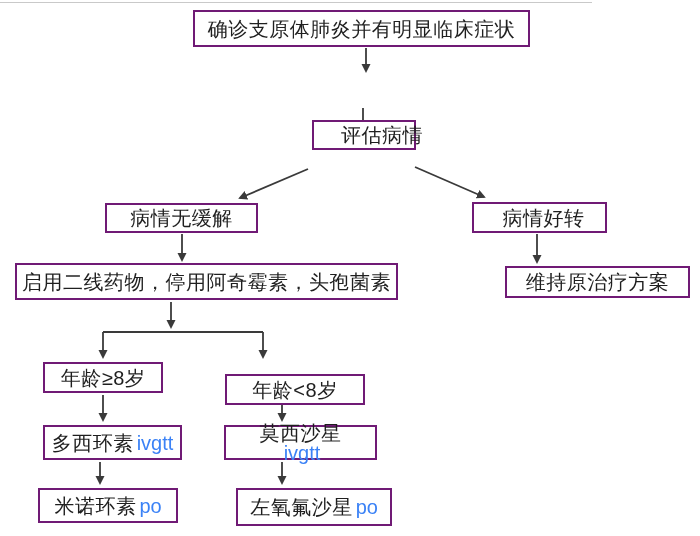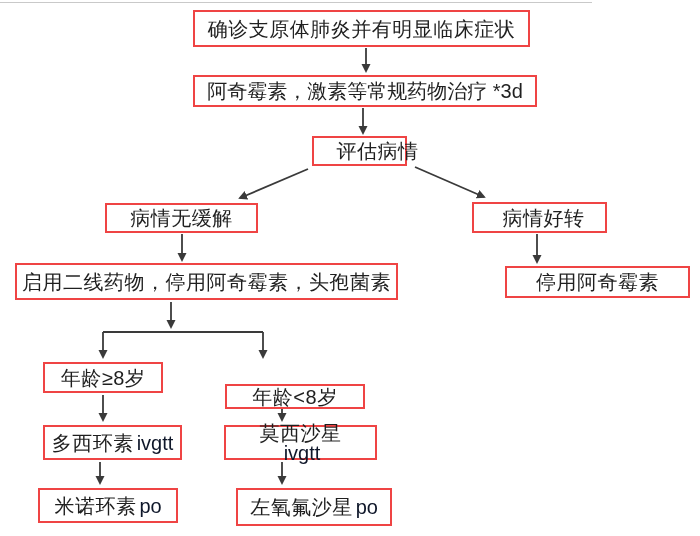--- a/index.html
+++ b/index.html
@@ -25,45 +25,45 @@
     background: #c9c9c9;
   }
   .arrows {
     position: absolute;
     left: 0;
     top: 0;
   }
   .box {
     position: absolute;
     box-sizing: border-box;
-    border: 2px solid #ef4444;
+    border: 2px solid #701a75;
     background: #ffffff;
     display: flex;
     align-items: center;
     justify-content: center;
     font-size: 20px;
     line-height: 1;
     white-space: nowrap;
     letter-spacing: 0.5px;
   }
   .box .route {
-    color: #0f172a;
+    color: #3b82f6;
     margin-left: 3px;
     letter-spacing: 0;
   }
   
   .n-confirm     { left:193px; top:10px;  width:337px; height:37px; }
   .n-conventional{ left:193px; top:75px;  width:344px; height:32px; letter-spacing:0; }
-  .n-assess      { left:312px; top:136px; width:95px; height:30px;padding-left:36px; }
+  .n-assess      { left:312px; top:120px; width:104px; height:30px;padding-left:36px; }
   .n-no-relief   { left:105px; top:203px; width:153px; height:30px; }
   .n-improved    { left:472px; top:202px; width:135px; height:31px;padding-left:8px; }
   .n-second-line { left:15px;  top:263px; width:383px; height:37px; }
   .n-maintain    { left:505px; top:266px; width:185px; height:32px; }
   .n-age-ge8     { left:43px;  top:362px; width:120px; height:31px;align-items:center; }
-  .n-age-lt8     { left:225px; top:384px; width:140px; height:25px;text-align:right; }
+  .n-age-lt8     { left:225px; top:374px; width:140px; height:31px;text-align:right; }
   .n-doxy        { left:43px;  top:425px; width:139px; height:35px; }
   .n-moxi        { left:224px; top:425px; width:153px; height:35px;flex-direction:column; }
   .n-mino        { left:38px;  top:488px; width:140px; height:35px; }
   .n-levo        { left:236px; top:488px; width:156px; height:38px; }
 </style>
 </head>
 <body>
 
 <div class="canvas">
 
@@ -90,42 +90,39 @@
       <line x1="282" y1="395" x2="282" y2="420" marker-end="url(#ah)"></line>
       <line x1="100" y1="462" x2="100" y2="483" marker-end="url(#ah)"></line>
       <line x1="282" y1="462" x2="282" y2="483" marker-end="url(#ah)"></line>
     </g>
   </svg>
 
   <div class="box n-confirm">
     <span>确诊支原体肺炎并有明显临床症状</span>
   </div>
 
-  <div class="box n-conventional">
-    <span>阿奇霉素，激素等常规药物治疗 *3d</span>
-  </div>
 
   <div class="box n-assess">
     <span>评估病情</span>
   </div>
 
   <div class="box n-no-relief">
     <span>病情无缓解</span>
   </div>
 
   <div class="box n-improved">
     <span>病情好转</span>
   </div>
 
   <div class="box n-second-line">
     <span>启用二线药物，停用阿奇霉素，头孢菌素</span>
   </div>
 
   <div class="box n-maintain">
-    <span>停用阿奇霉素</span>
+    <span>维持原治疗方案</span>
   </div>
 
   <div class="box n-age-ge8">
     <span>年龄≥8岁</span>
   </div>
 
   <div class="box n-age-lt8">
     <span>年龄&lt;8岁</span>
   </div>
 

